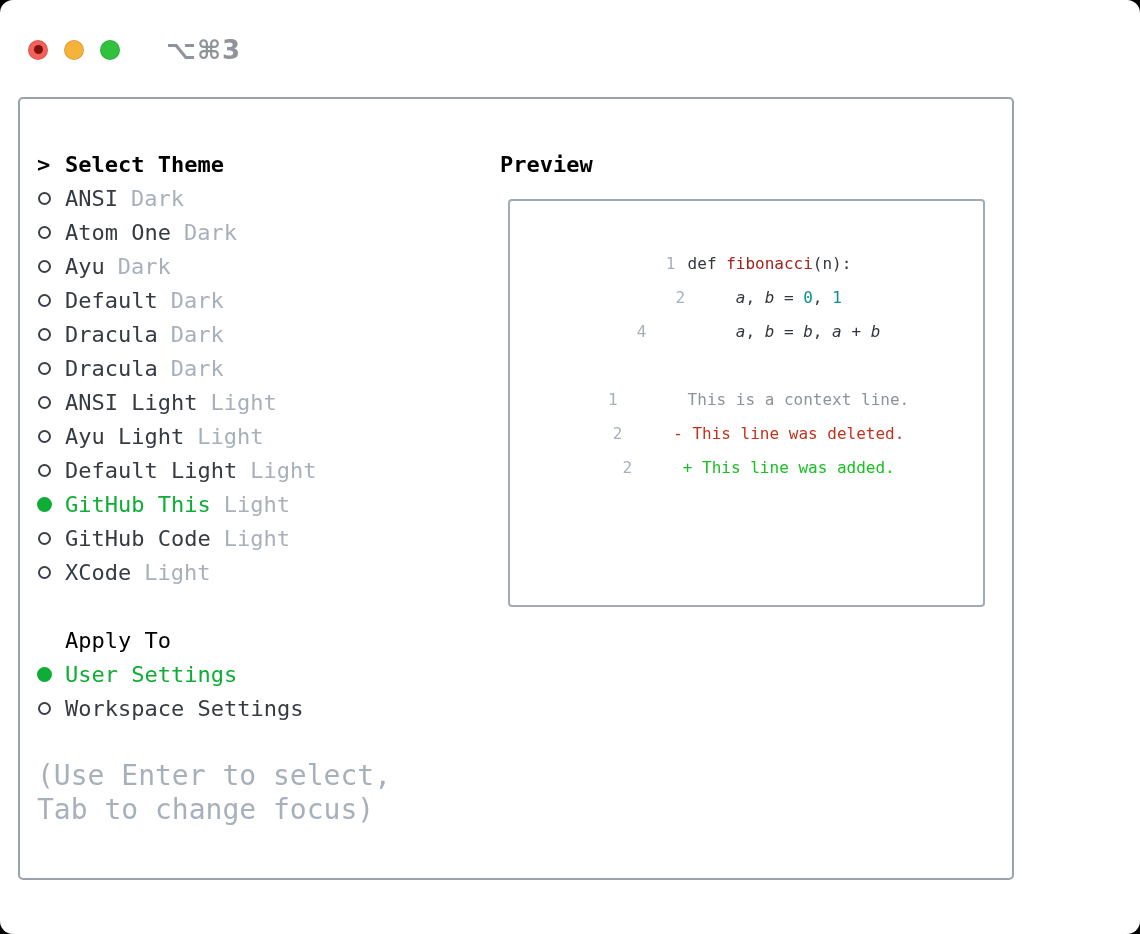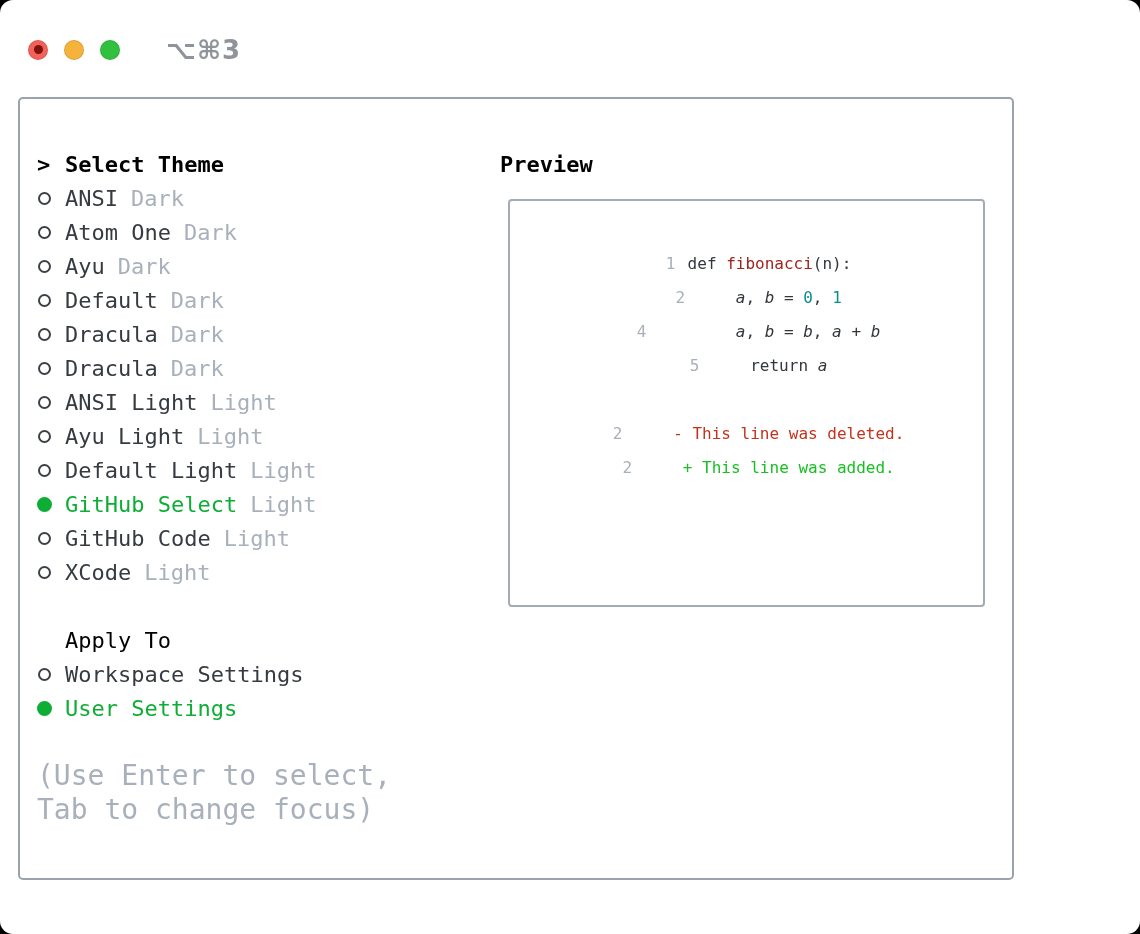--- a/index.html
+++ b/index.html
@@ -151,55 +151,55 @@
       <div id="theme-list">
           <div class="row theme-row"><span class="marker-box"><span class="radio"></span></span><span class="label">ANSI</span><span class="variant">Dark</span></div>
           <div class="row theme-row"><span class="marker-box"><span class="radio"></span></span><span class="label">Atom One</span><span class="variant">Dark</span></div>
           <div class="row theme-row"><span class="marker-box"><span class="radio"></span></span><span class="label">Ayu</span><span class="variant">Dark</span></div>
           <div class="row theme-row"><span class="marker-box"><span class="radio"></span></span><span class="label">Default</span><span class="variant">Dark</span></div>
           <div class="row theme-row"><span class="marker-box"><span class="radio"></span></span><span class="label">Dracula</span><span class="variant">Dark</span></div>
           <div class="row theme-row"><span class="marker-box"><span class="radio"></span></span><span class="label">Dracula</span><span class="variant">Dark</span></div>
           <div class="row theme-row"><span class="marker-box"><span class="radio"></span></span><span class="label">ANSI Light</span><span class="variant">Light</span></div>
           <div class="row theme-row"><span class="marker-box"><span class="radio"></span></span><span class="label">Ayu Light</span><span class="variant">Light</span></div>
           <div class="row theme-row"><span class="marker-box"><span class="radio"></span></span><span class="label">Default Light</span><span class="variant">Light</span></div>
-          <div class="row theme-row selected"><span class="marker-box"><span class="radio"></span></span><span class="label">GitHub Select</span><span class="variant">Light</span></div>
+          <div class="row theme-row selected"><span class="marker-box"><span class="radio"></span></span><span class="label">GitHub This</span><span class="variant">Light</span></div>
           <div class="row theme-row"><span class="marker-box"><span class="radio"></span></span><span class="label">GitHub Code</span><span class="variant">Light</span></div>
           <div class="row theme-row"><span class="marker-box"><span class="radio"></span></span><span class="label">XCode</span><span class="variant">Light</span></div>
         </div>
 
       <div class="spacer"></div>
 
       <div class="row">
         <span class="marker-box"></span>
         <span class="label" style="color: var(--header-black);">Apply To</span>
       </div>
 
       <div id="apply-list">
+          <div class="row apply-row selected"><span class="marker-box"><span class="radio"></span></span><span class="label">User Settings</span></div>
           <div class="row apply-row"><span class="marker-box"><span class="radio"></span></span><span class="label">Workspace Settings</span></div>
-          <div class="row apply-row selected"><span class="marker-box"><span class="radio"></span></span><span class="label">User Settings</span></div>
         </div>
 
       <div class="spacer"></div>
 
       <div class="help">(Use Enter to select, Tab to change focus)</div>
     </div>
 
     <div class="right-col">
       <div class="preview-header-row">
         <span class="hdr">Preview</span>
       </div>
       <div class="preview-box">
         <div id="code-lines">
             <div class="pline"><span class="ln">1</span><span class="k-plain">def </span><span class="k-func">fibonacci</span><span class="k-plain">(n):</span></div>
             <div class="pline"><span class="ln">2</span><span class="k-plain">    </span><span class="k-var">a</span><span class="k-plain">, </span><span class="k-var">b</span><span class="k-plain"> = </span><span class="k-num">0</span><span class="k-plain">, </span><span class="k-num">1</span></div>
             <div class="pline"><span class="ln">4</span><span class="k-plain">        </span><span class="k-var">a</span><span class="k-plain">, </span><span class="k-var">b</span><span class="k-plain"> = </span><span class="k-var">b</span><span class="k-plain">, </span><span class="k-var">a</span><span class="k-plain"> + </span><span class="k-var">b</span></div>
-            <div class="pline"><span class="ln">5</span><span class="k-plain">    return </span><span class="k-var">a</span></div>
             <div class="pline"><span class="ln"></span></div>
           </div>
         <div id="diff-lines">
+            <div class="pline"><span class="ln">1</span><span class="d-context">      This is a context line.</span></div>
             <div class="pline"><span class="ln">2</span><span class="d-deleted">    - This line was deleted.</span></div>
             <div class="pline"><span class="ln">2</span><span class="d-added">    + This line was added.</span></div>
           </div>
       </div>
     </div>
 
   </div>
 </div>
 
 </body></html>

